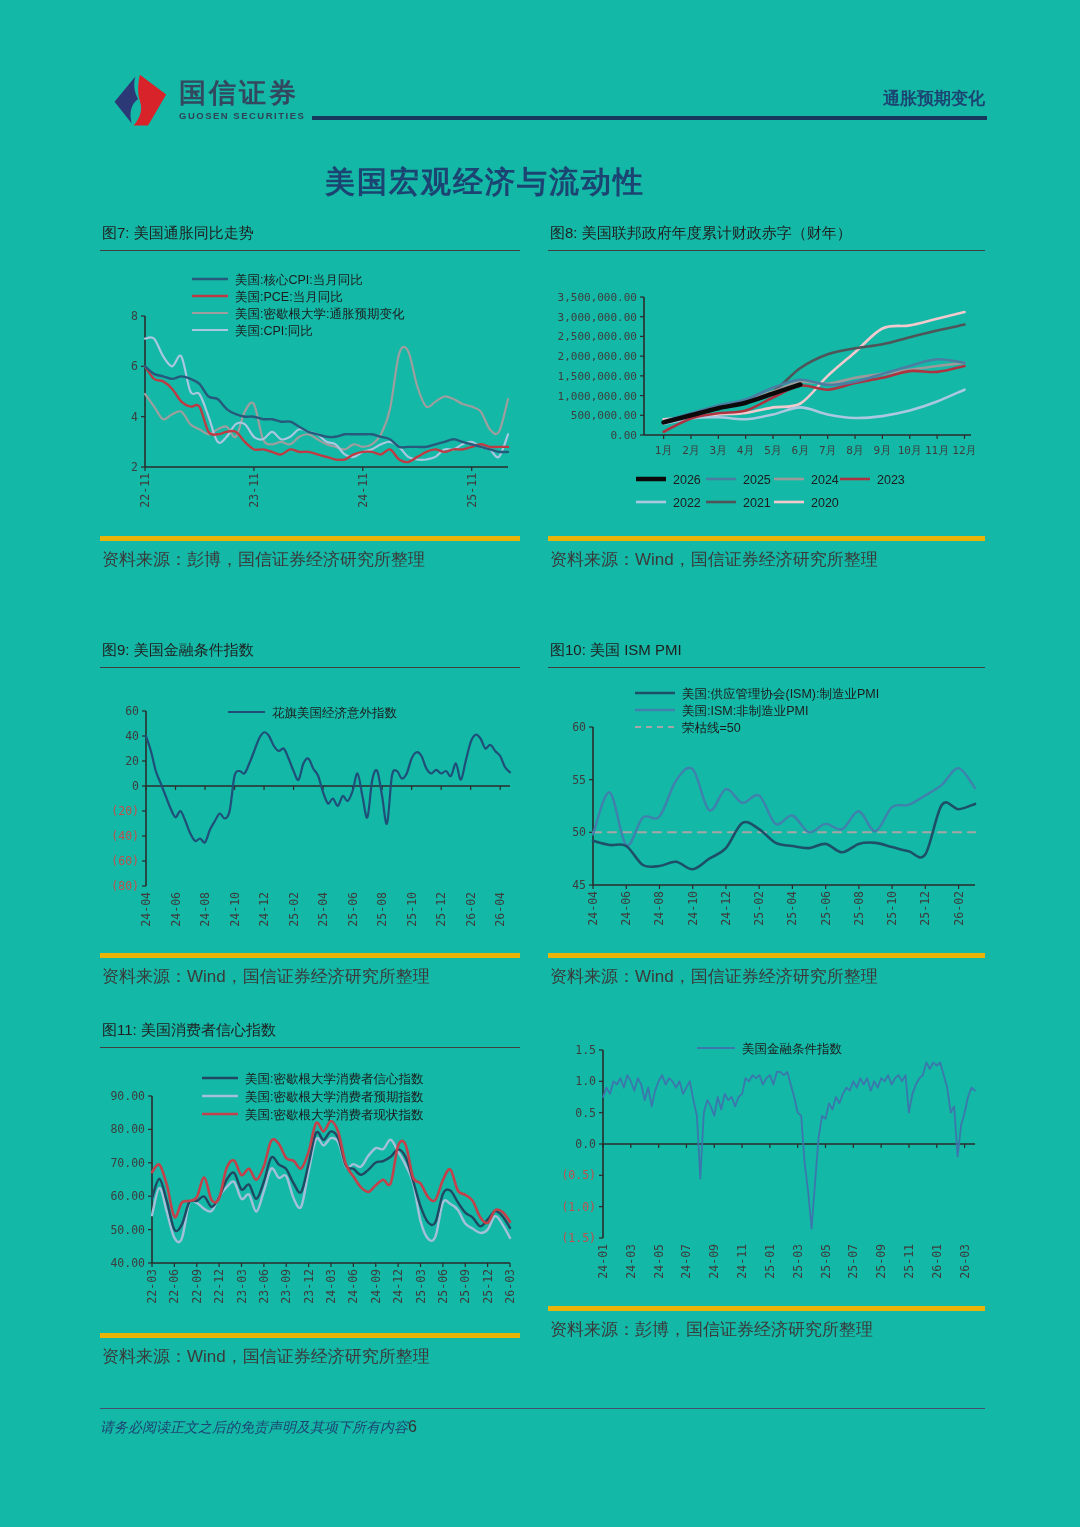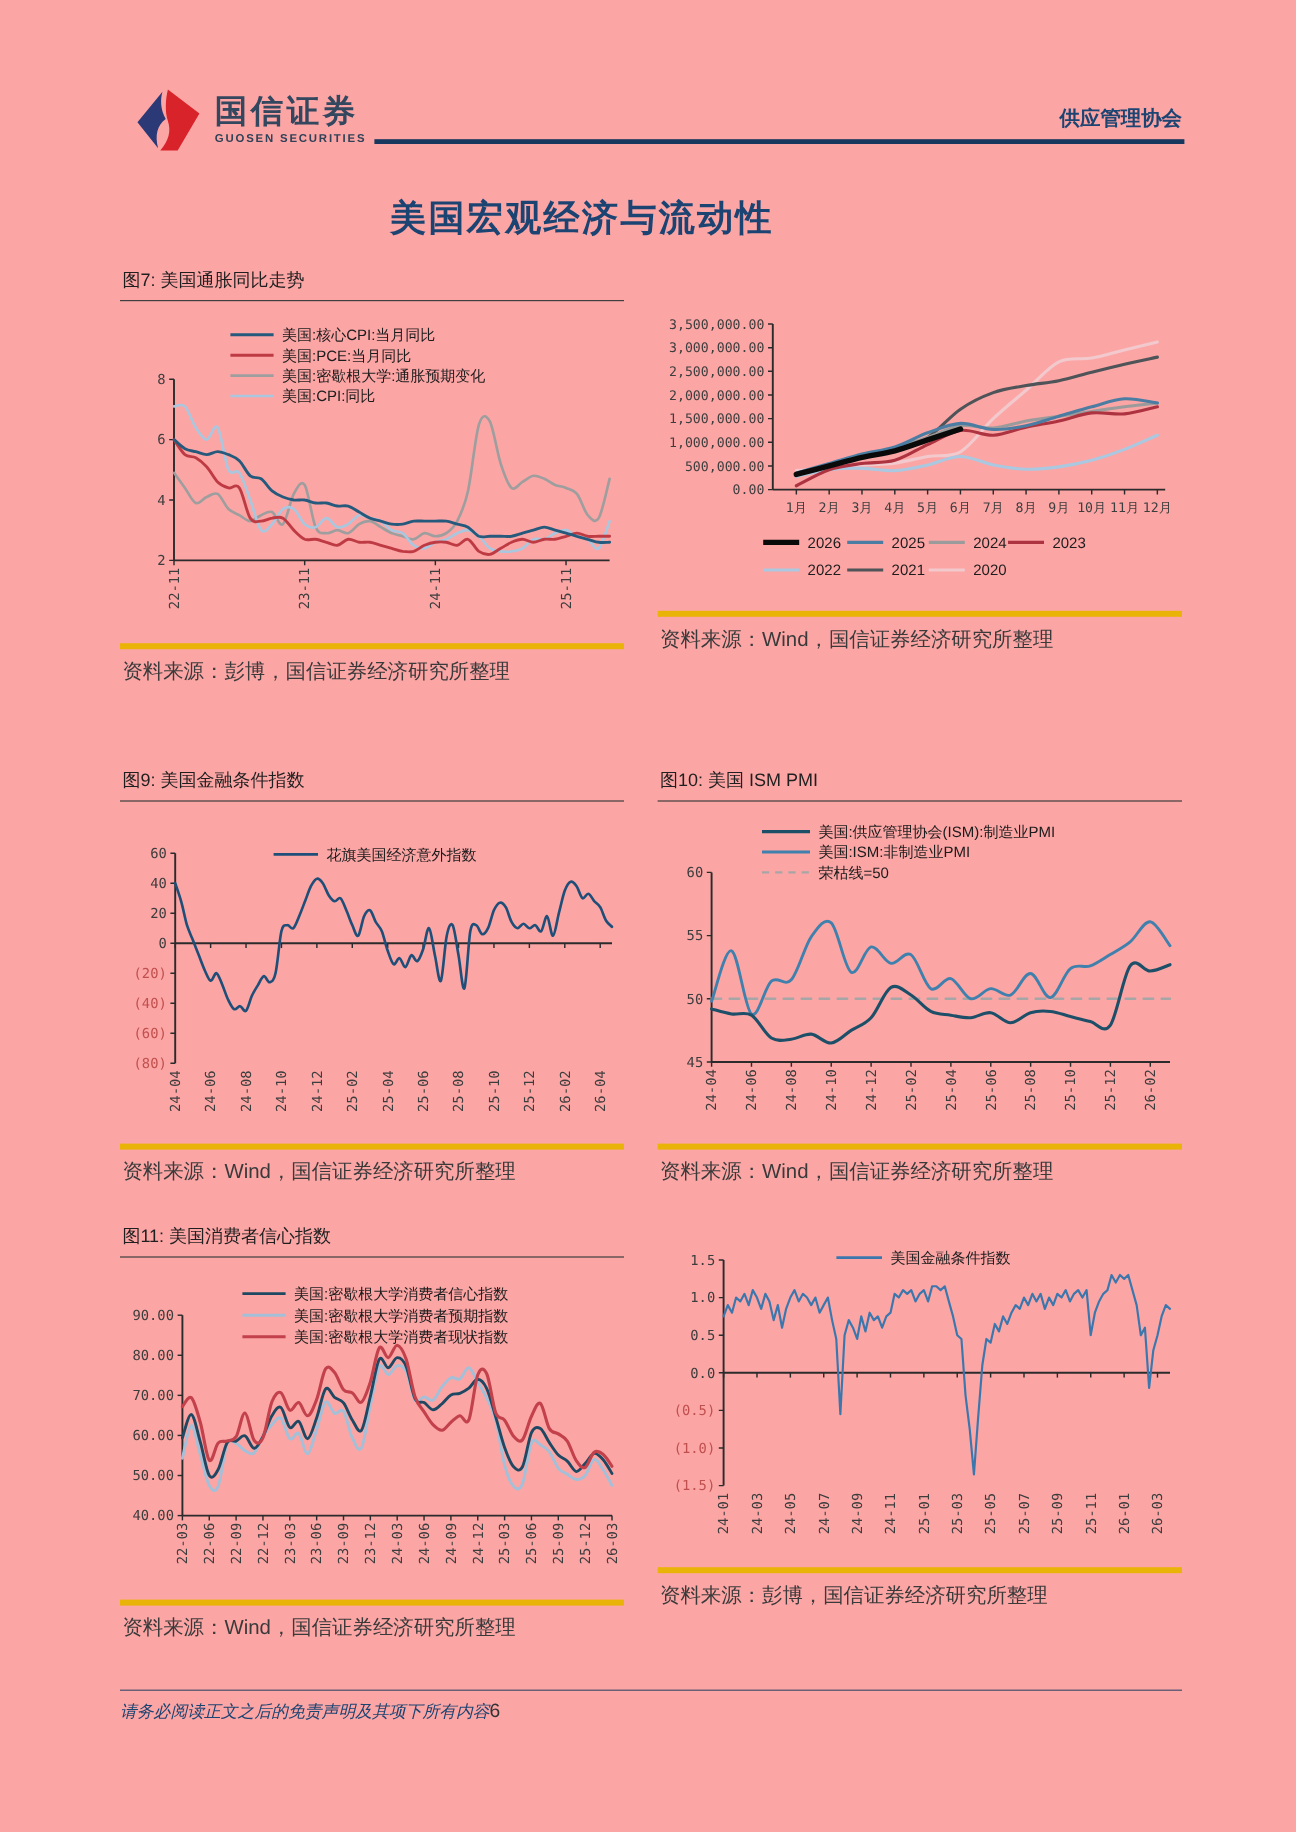--- a/index.html
+++ b/index.html
@@ -1,18 +1,18 @@
 <!DOCTYPE html>
 <html><head>
 <meta charset="utf-8">
 <style>
   html,body{margin:0;padding:0}
   body{width:1080px;height:1527px;background:#ffffff;
        font-family:"Liberation Sans","DejaVu Sans",sans-serif}
-  .page{position:relative;width:1080px;height:1527px;background:#fca5a5;overflow:hidden}
+  .page{position:relative;width:1080px;height:1527px;background:#14b8a6;overflow:hidden}
 
   
   .logo{position:absolute;left:110px;top:70px;display:flex;align-items:center;gap:11px}
   .logo-icon{width:58px;height:60px}
   .logo-cn{font-size:27px;font-weight:bold;color:#33475f;letter-spacing:3px;line-height:1.05}
   .logo-en{font-size:9.5px;font-weight:bold;color:#2f4257;letter-spacing:1.5px;margin-top:3px}
   .report-type{position:absolute;right:95px;top:87px;font-size:17px;font-weight:bold;color:#1c4472}
   .header-rule{position:absolute;left:312px;right:93px;top:116px;height:4px;background:#17375e}
   .page-title{position:absolute;left:310px;top:147px;margin:15px;font-size:30px;font-weight:bold;
               color:#1c4472;letter-spacing:2px}
@@ -45,21 +45,21 @@
   <div class="logo">
     <svg class="logo-icon" viewBox="0 0 64 64">
       <path d="M28 6 L5 34 L24 58 C21 46 23 37 31 31 C26 22 26 13 28 6 Z" fill="#2b3a77"></path>
       <path d="M33 4 L62 26 L42 60 L26 60 C34 51 36 42 33 33 C30 24 31 12 33 4 Z" fill="#d8232a"></path>
     </svg>
     <div class="logo-text">
       <div class="logo-cn">国信证券</div>
       <div class="logo-en">GUOSEN SECURITIES</div>
     </div>
   </div>
-  <div class="report-type">供应管理协会</div>
+  <div class="report-type">通胀预期变化</div>
   <div class="header-rule"></div>
 
   <h1 class="page-title">美国宏观经济与流动性</h1>
 
   <section class="fig" id="f7">
     <div class="fig-caption">图7: 美国通胀同比走势</div>
     <svg width="420" height="280" viewBox="0 0 420 280">
         <line x1="45" y1="62" x2="45" y2="213" stroke="#2b2b2b" stroke-width="1.6"></line>
         <line x1="45" y1="213" x2="408" y2="213" stroke="#2b2b2b" stroke-width="1.6"></line>
         <line x1="41" y1="62" x2="45" y2="62" stroke="#2b2b2b" stroke-width="1.2"></line>
@@ -88,20 +88,21 @@
         <text x="135" y="46.5" font-size="12.5" fill="#1c1c1c">美国:PCE:当月同比</text>
         <line x1="92" y1="59" x2="128" y2="59" stroke="#9e9e9e" stroke-width="2.2"></line>
         <text x="135" y="63.5" font-size="12.5" fill="#1c1c1c">美国:密歇根大学:通胀预期变化</text>
         <line x1="92" y1="76" x2="128" y2="76" stroke="#a9c7df" stroke-width="2.2"></line>
         <text x="135" y="80.5" font-size="12.5" fill="#1c1c1c">美国:CPI:同比</text>
       </svg>
     <div class="fig-source">资料来源：彭博，国信证券经济研究所整理</div>
   </section>
 
   <section class="fig" id="f8">
+    <div class="fig-caption">图8: 美国联邦政府年度累计财政赤字（财年）</div>
     <svg width="437" height="280" viewBox="0 0 437 280">
         <line x1="96" y1="43" x2="96" y2="181" stroke="#2b2b2b" stroke-width="1.6"></line>
         <line x1="96" y1="181" x2="423" y2="181" stroke="#2b2b2b" stroke-width="1.6"></line>
         <line x1="92" y1="43" x2="96" y2="43" stroke="#2b2b2b" stroke-width="1.2"></line>
         <text x="89" y="47" text-anchor="end" font-size="11" class="tick" fill="#3d3d3d">3,500,000.00</text>
         <line x1="92" y1="62.71428571428571" x2="96" y2="62.71428571428571" stroke="#2b2b2b" stroke-width="1.2"></line>
         <text x="89" y="66.71428571428571" text-anchor="end" font-size="11" class="tick" fill="#3d3d3d">3,000,000.00</text>
         <line x1="92" y1="82.42857142857142" x2="96" y2="82.42857142857142" stroke="#2b2b2b" stroke-width="1.2"></line>
         <text x="89" y="86.42857142857142" text-anchor="end" font-size="11" class="tick" fill="#3d3d3d">2,500,000.00</text>
         <line x1="92" y1="102.14285714285714" x2="96" y2="102.14285714285714" stroke="#2b2b2b" stroke-width="1.2"></line>

